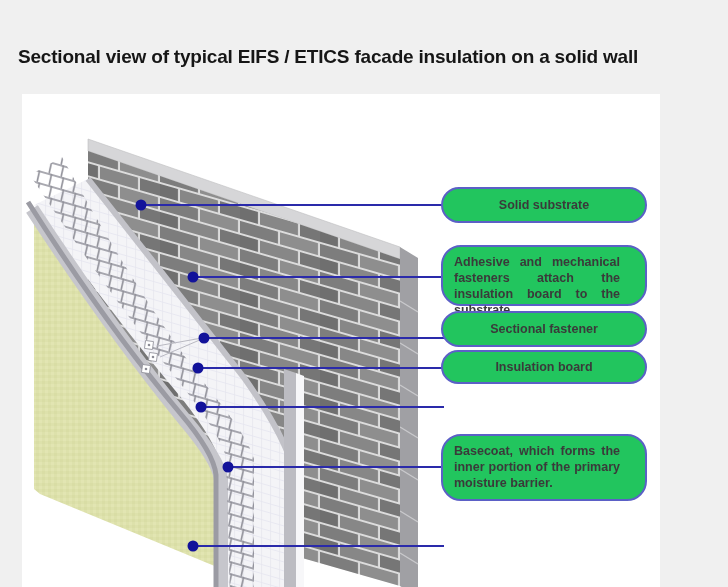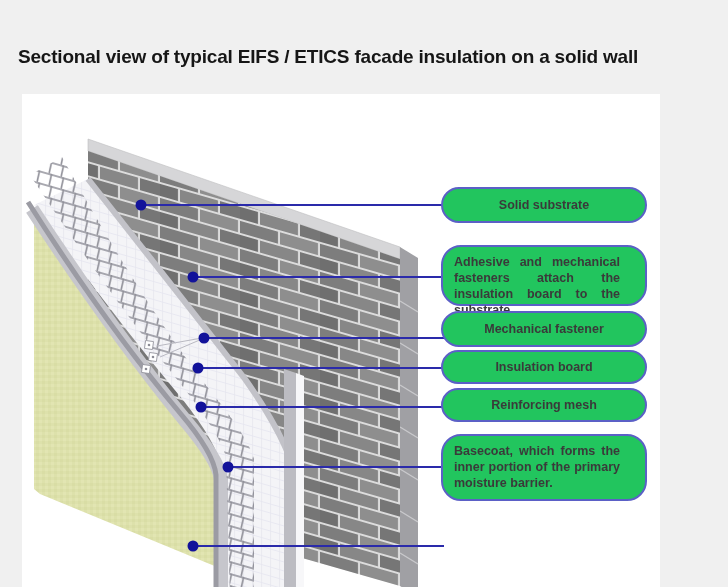--- a/index.html
+++ b/index.html
@@ -147,25 +147,22 @@
     </svg>
   </div>
 
   <div class="callout center c1">
     <span class="lbl">Solid substrate</span>
   </div>
   <div class="callout multi c2">
     <span class="lbl">Adhesive and mechanical fasteners attach the insulation board to the substrate</span>
   </div>
   <div class="callout center c3">
-    <span class="lbl">Mechanical fastener</span>
+    <span class="lbl">Sectional fastener</span>
   </div>
   <div class="callout center c4">
     <span class="lbl">Insulation board</span>
-  </div>
-  <div class="callout center c5">
-    <span class="lbl">Reinforcing mesh</span>
   </div>
   <div class="callout multi c6">
     <span class="lbl">Basecoat, which forms the inner portion of the primary moisture barrier.</span>
   </div>
 
 </div>
 
 </body></html>

